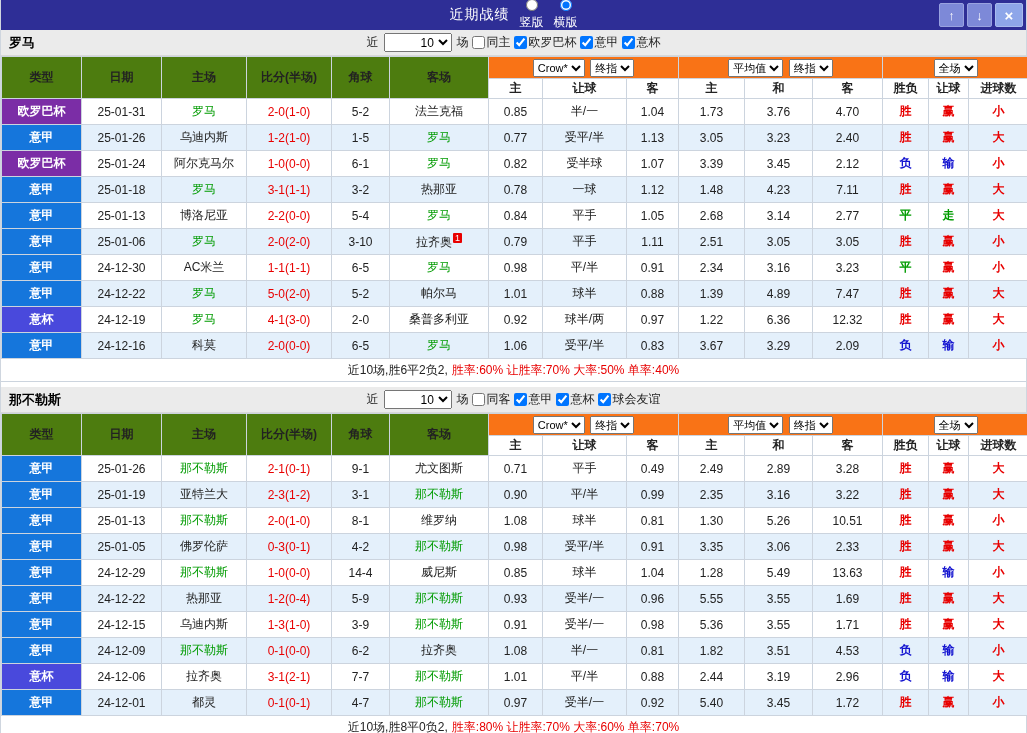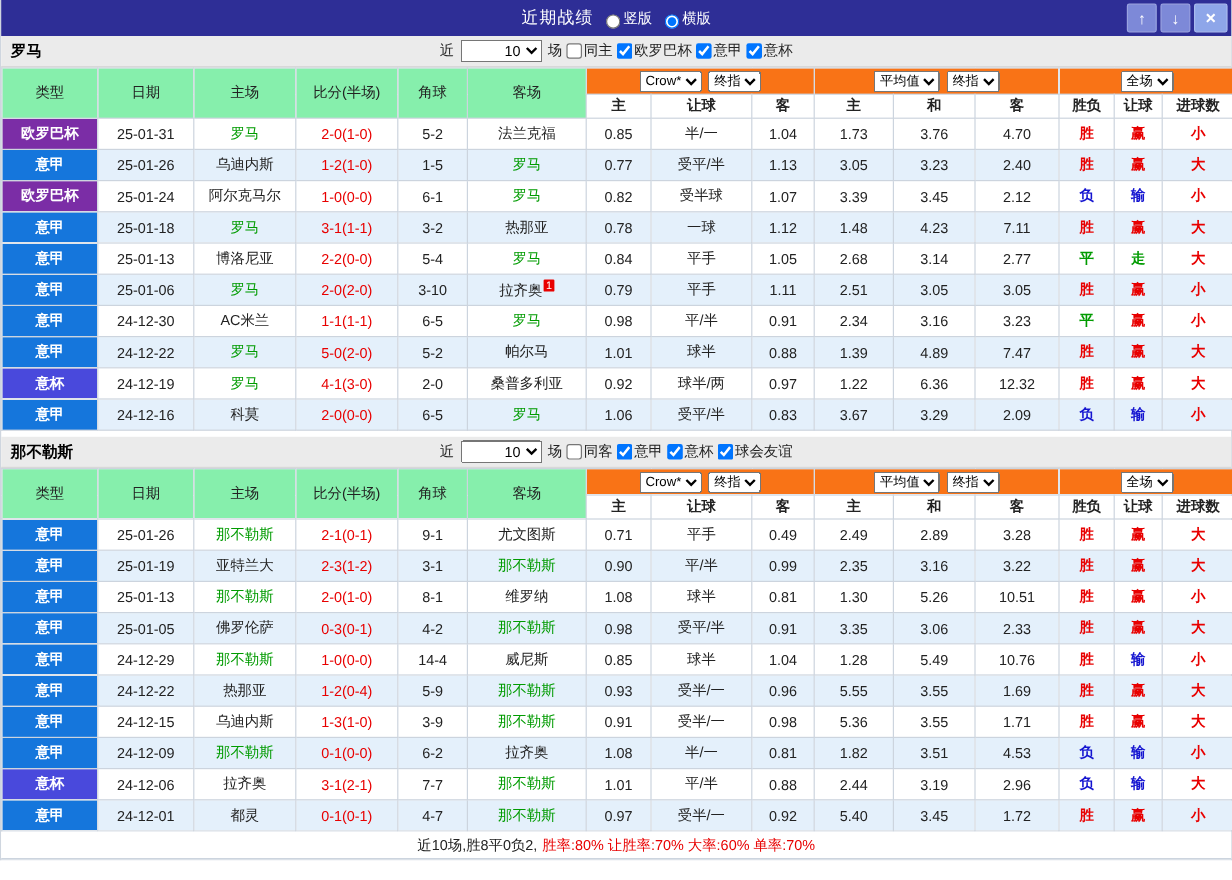--- a/index.html
+++ b/index.html
@@ -2,38 +2,38 @@
 <html><head>
 <meta charset="utf-8">
 <style>
   * { box-sizing: border-box; }
   body { margin:0; width:1027px; font-family:"Liberation Sans","DejaVu Sans",sans-serif; background:#fff; color:#222; }
   .wrapper { width:1027px; border:1px solid #cfd6df; border-top:none; }
 
   .titlebar { height:30px; background:#2e2e96; position:relative; display:flex; align-items:center; justify-content:center; }
   .tb-center { display:flex; align-items:center; gap:10px; color:#fff; font-size:12px; }
   .tb-title { font-size:14px; font-weight:normal; letter-spacing:1px; }
-  .radio-label { display:inline-flex; align-items:flex-end; gap:3px; cursor:pointer; }
+  .radio-label { display:inline-flex; align-items:center; gap:3px; cursor:pointer;flex-direction:column; }
   .radio-label input { margin:0; width:12px; height:12px; }
   .tb-buttons { position:absolute; right:3px; top:3px; display:flex; gap:3px; }
   .nav-btn { width:25px; height:24px; border:1px solid #99a2e0; background:#7d89d8; color:#fff; font-size:13px; font-weight:bold; border-radius:2px; padding:0; cursor:pointer; }
   .close-btn { width:28px; height:24px; border:1px solid #a9bbee; background:#8ea6e9; color:#fff; font-size:15px; font-weight:bold; border-radius:2px; padding:0; cursor:pointer; }
 
   .section-header { height:26px; background:#ebebeb; border-bottom:1px solid #d8d8d8; position:relative; display:flex; align-items:center; font-size:12px; }
   .team-name { font-size:13px; font-weight:bold; margin-left:8px; color:#000; }
   .filter { position:absolute; left:50%; transform:translateX(-50%); display:flex; align-items:center; gap:3px; white-space:nowrap; }
   .filter .chk { display:inline-flex; align-items:center; cursor:pointer; }
   .filter input[type=checkbox] { width:13px; height:13px; margin:0 2px 0 0; }
   .count-select { height:19px; font-size:12px; margin:0 2px;padding-left:32px; }
 
   table { width:1027px; border-collapse:collapse; table-layout:fixed; }
   th, td { border:1px solid #ccd4de; text-align:center; padding:0; white-space:nowrap; overflow:hidden; font-size:12px; }
   thead .sel-row th { height:22px; background:#f97316; }
   thead .sub-row th { height:20px; background:#fff; font-weight:bold; }
-  thead th[rowspan] { font-weight:normal; background:#86efac; }
+  thead th[rowspan] { font-weight:bold; background:#4d7c0f; }
   th select { height:18px; font-size:11px; margin:0 1px; vertical-align:middle; }
   tbody td { height:26px; background:#fff; }
   tbody tr.alt td { background:#e4f0fb; }
   td.type { color:#fff; font-weight:bold; }
   td.type.europa { background:#7b2da6; }
   td.type.serie { background:#1576dc; }
   td.type.cup { background:#4949dc; }
   .focus { color:#009b00; }
   td.score { color:#e80000; }
   td.res { font-weight:bold; }
@@ -311,20 +311,23 @@
             <td>0.83</td>
             <td class="gl">3.67</td>
             <td>3.29</td>
             <td>2.09</td>
             <td class="res gl blue">负</td>
             <td class="res blue">输</td>
             <td class="res red">小</td>
           </tr>
         </tbody>
     </table>
+    <div class="summary">
+      <span>近10场,胜6平2负2,</span><span class="stats">胜率:60% 让胜率:70% 大率:50% 单率:40%</span>
+    </div>
   </div>
 
   <div class="section">
     <div class="section-header">
       <span class="team-name">那不勒斯</span>
       <div class="filter">
           <span>近</span>
           <select class="count-select"><option>10</option></select>
           <span>场</span>
           <label class="chk">
@@ -469,21 +472,21 @@
             <td>24-12-29</td>
             <td class="team focus">那不勒斯</td>
             <td class="score">1-0(0-0)</td>
             <td>14-4</td>
             <td class="team">威尼斯</td>
             <td class="gl">0.85</td>
             <td>球半</td>
             <td>1.04</td>
             <td class="gl">1.28</td>
             <td>5.49</td>
-            <td>10.76</td>
+            <td>13.63</td>
             <td class="res gl red">胜</td>
             <td class="res blue">输</td>
             <td class="res red">小</td>
           </tr>
           <tr class="alt">
             <td class="type serie">意甲</td>
             <td>24-12-22</td>
             <td class="team">热那亚</td>
             <td class="score">1-2(0-4)</td>
             <td>5-9</td>

